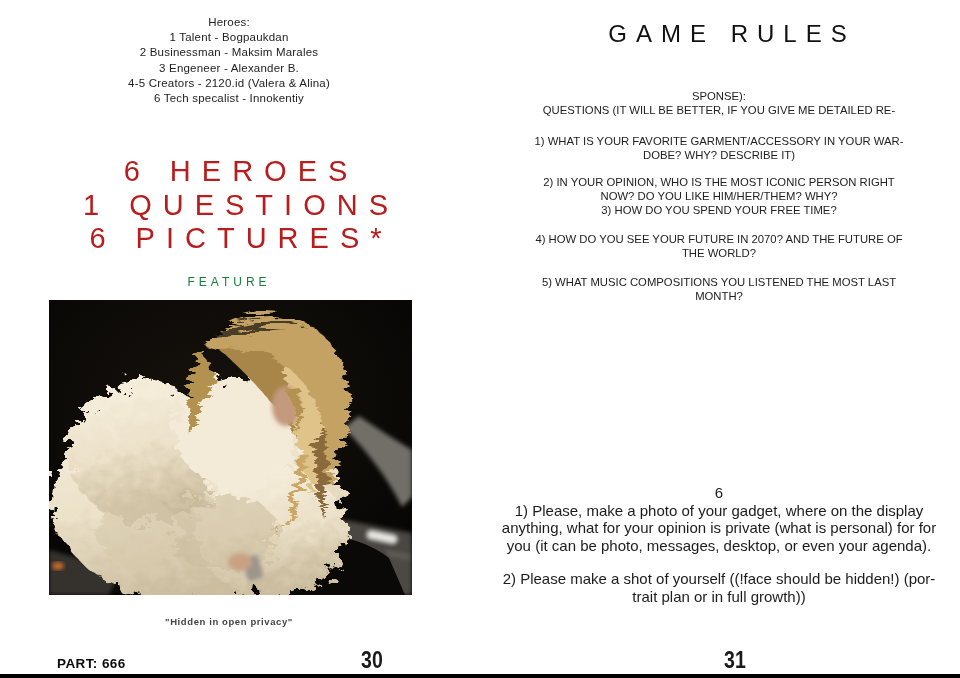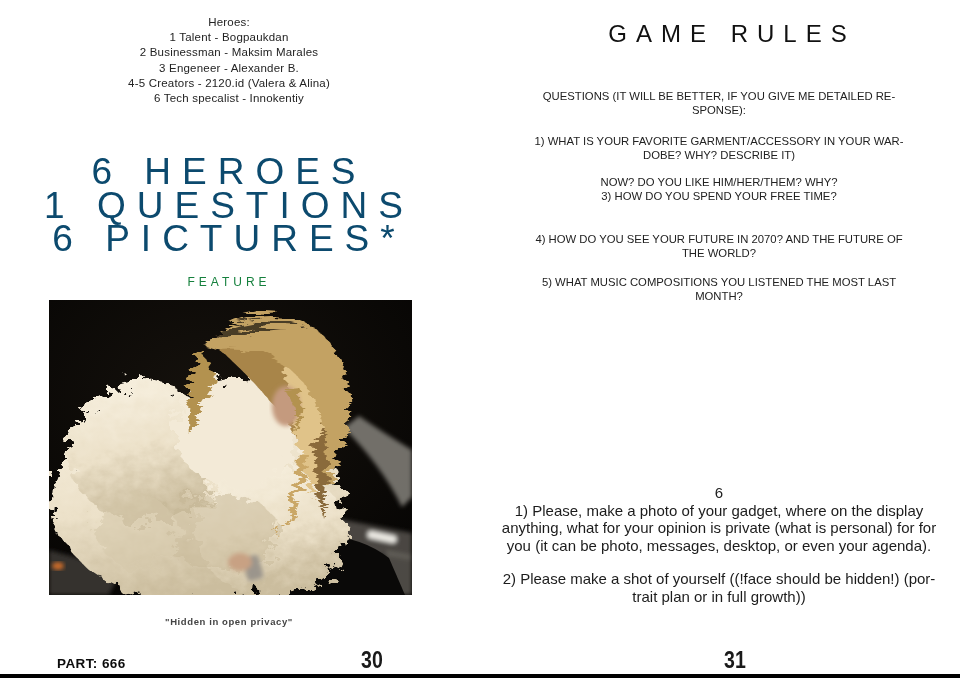--- a/index.html
+++ b/index.html
@@ -5,21 +5,21 @@
   html,body{margin:0;padding:0;background:#fff;}
   .spread{
     position:relative;width:960px;height:678px;background:#ffffff;overflow:hidden;
     font-family:"Liberation Sans","DejaVu Sans",sans-serif;color:#1a1a1a;
   }
   .abs{position:absolute;}
   .centered{text-align:center;}
 
   
   .heroes{top:15px;left:0;width:458px;font-size:11.5px;line-height:15.2px;letter-spacing:0.2px;color:#232323;}
-  .main-title{top:155px;left:0;width:458px;font-size:37px;line-height:33.5px;letter-spacing:11px;font-weight:400;color:#0c4a6e;white-space:nowrap;}
+  .main-title{top:155px;left:12px;width:458px;font-size:29px;line-height:33.5px;letter-spacing:11px;font-weight:400;color:#b91c1c;white-space:nowrap;}
   .feature-label{top:275px;left:0;width:458px;font-size:12px;letter-spacing:4px;color:#15803d;}
   .photo-frame{left:49px;top:300px;width:363px;height:295px;background:#0a0908;}
   .photo-frame svg{display:block;}
   .caption{top:616px;left:0;width:458px;font-size:9.5px;font-weight:700;letter-spacing:0.6px;color:#444;}
   .pagenum{font-size:23px;font-weight:700;top:647px;width:70px;transform:scaleX(0.85);}
   .pagenum-left{left:337px;}
   .pagenum-right{left:700px;}
 
   
   .game-title{top:20px;left:502px;width:460px;font-size:24px;letter-spacing:9px;font-weight:400;color:#111;white-space:nowrap;}
@@ -126,30 +126,31 @@
       </g>
     </svg>
   </div>
 
   <div class="abs caption centered">"Hidden in open privacy"</div>
   <div class="abs pagenum pagenum-left centered">30</div>
 
   <div class="abs game-title centered">GAME RULES</div>
 
   <div class="abs q-block q-intro centered">
+    <div>SPONSE):</div>
     <div>QUESTIONS (IT WILL BE BETTER, IF YOU GIVE ME DETAILED RE-</div>
-    <div>SPONSE):</div>
   </div>
 
   <div class="abs q-block q1 centered">
     <div>1) WHAT IS YOUR FAVORITE GARMENT/ACCESSORY IN YOUR WAR-</div>
     <div>DOBE? WHY? DESCRIBE IT)</div>
   </div>
 
   <div class="abs q-block q23 centered">
+    <div>2) IN YOUR OPINION, WHO IS THE MOST ICONIC PERSON RIGHT</div>
     <div>NOW? DO YOU LIKE HIM/HER/THEM? WHY?</div>
     <div>3) HOW DO YOU SPEND YOUR FREE TIME?</div>
   </div>
 
   <div class="abs q-block q4 centered">
     <div>4) HOW DO YOU SEE YOUR FUTURE IN 2070? AND THE FUTURE OF</div>
     <div>THE WORLD?</div>
   </div>
 
   <div class="abs q-block q5 centered">

